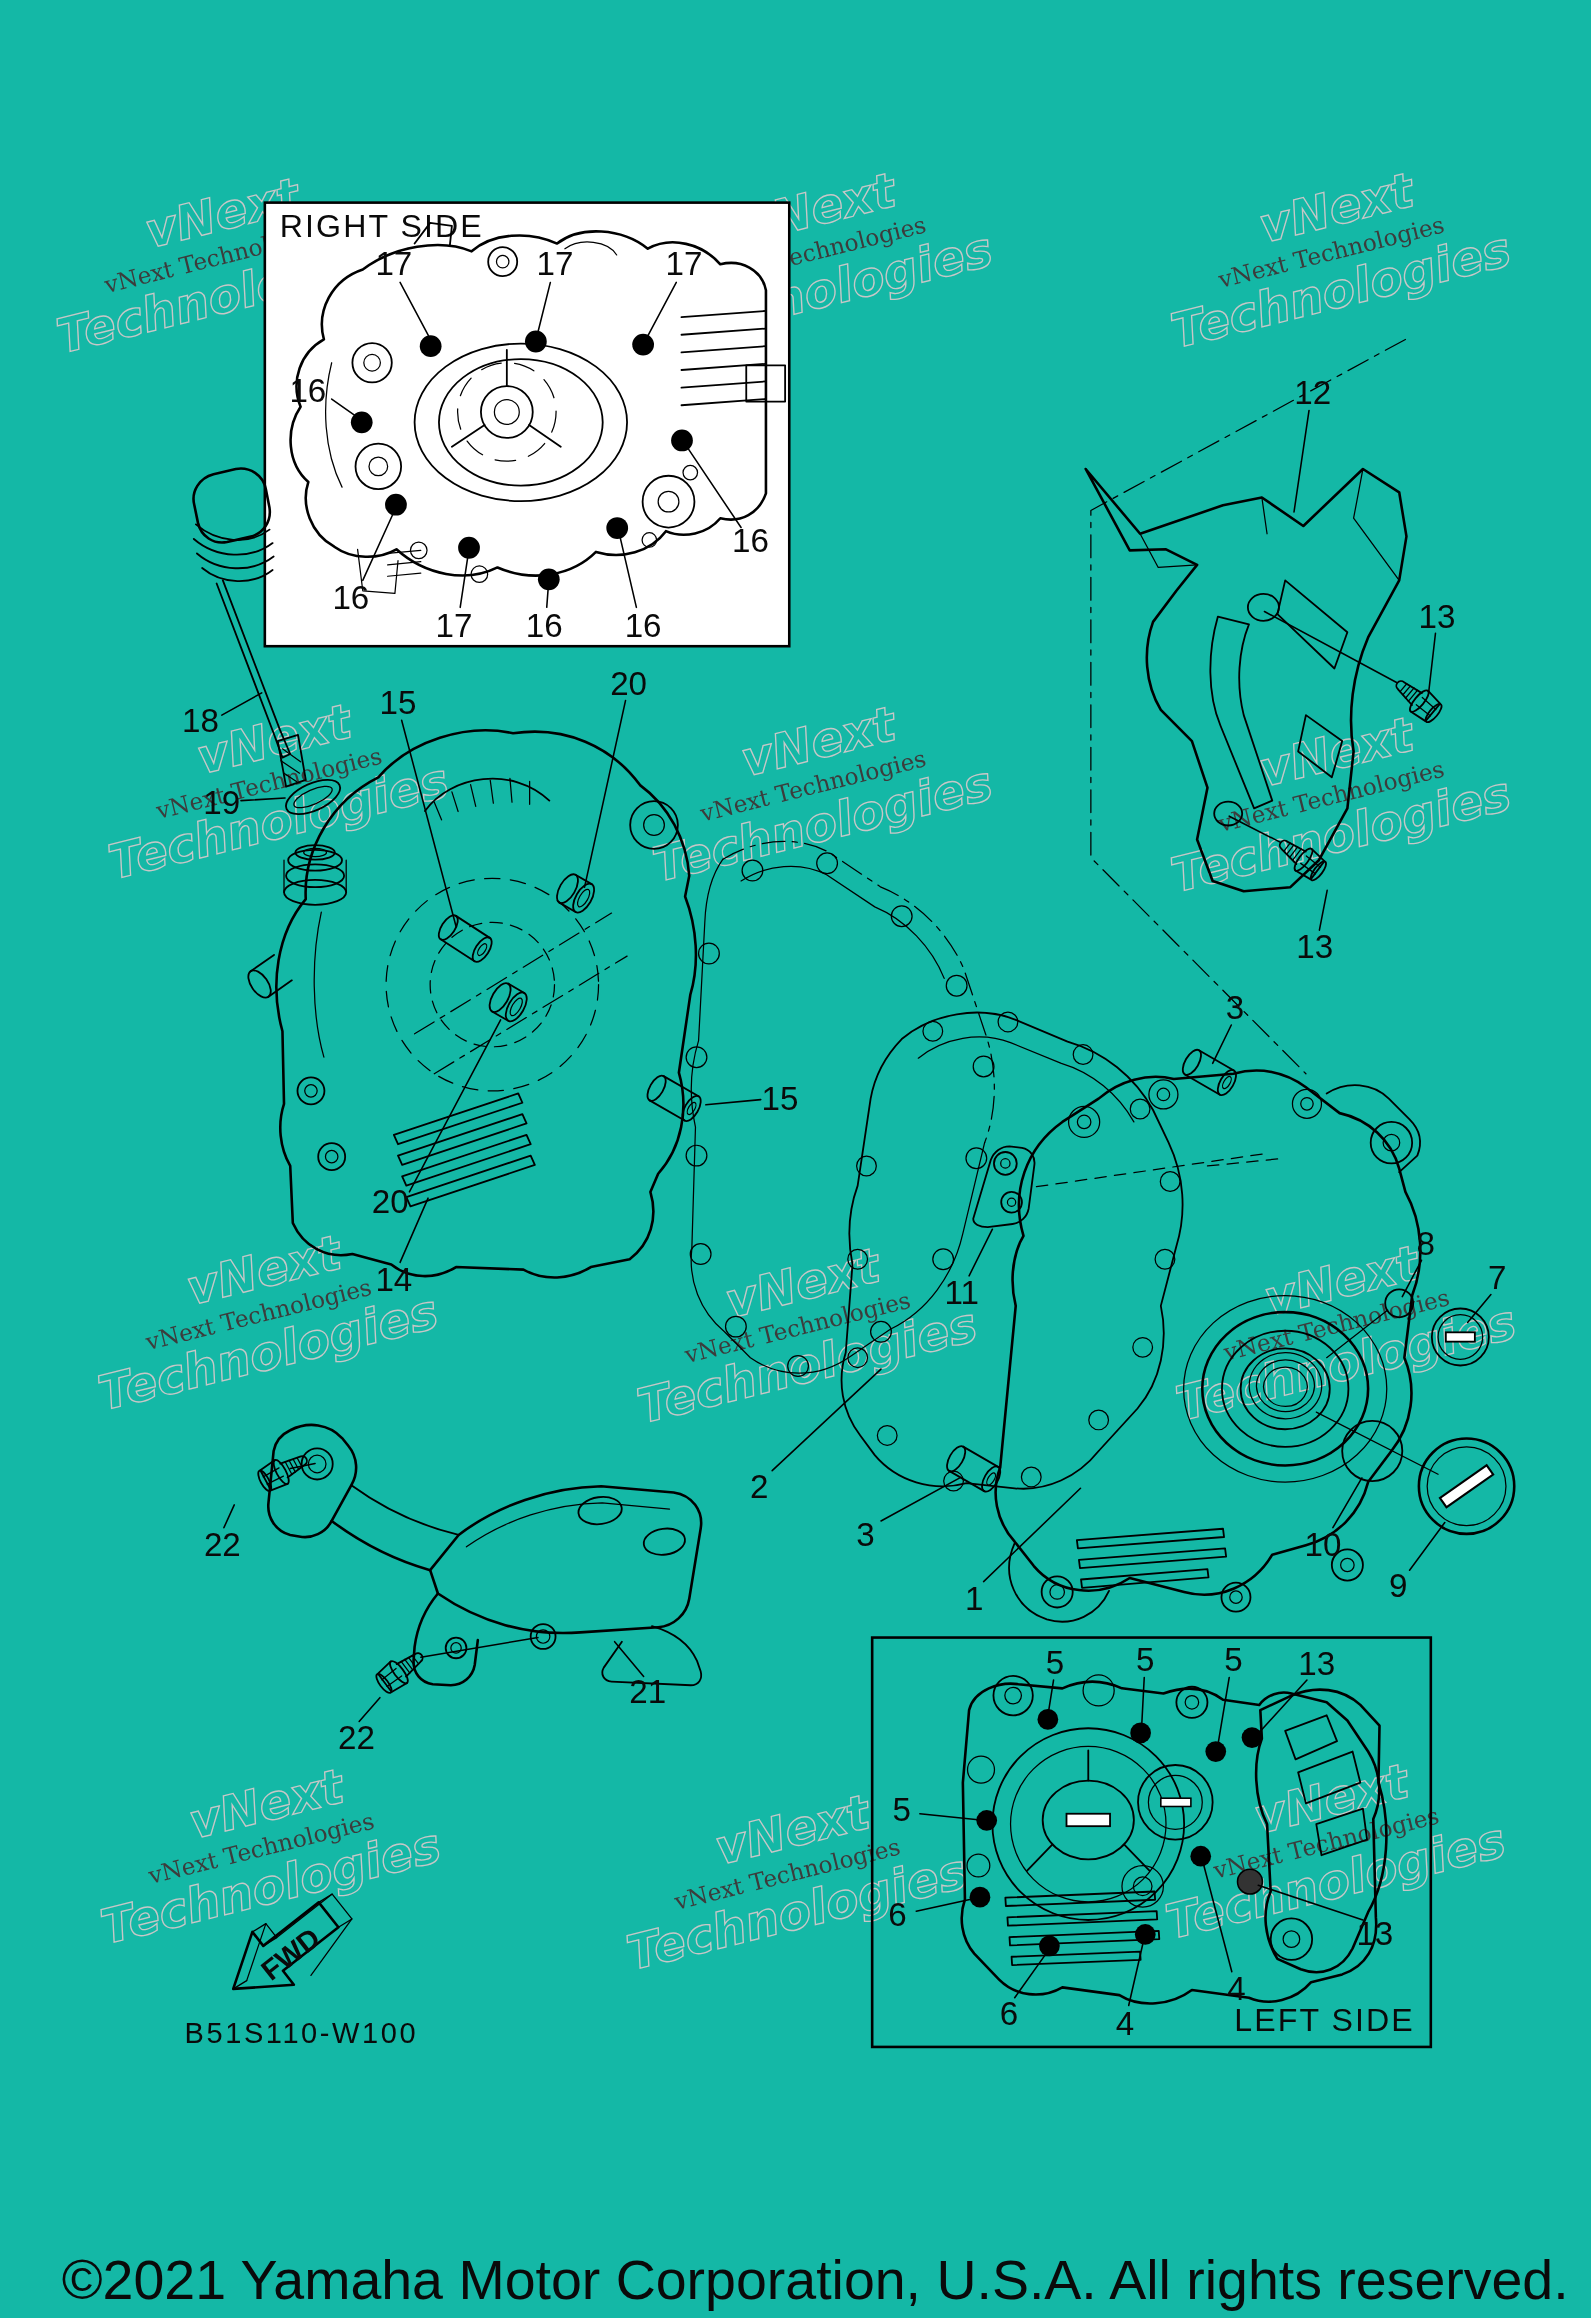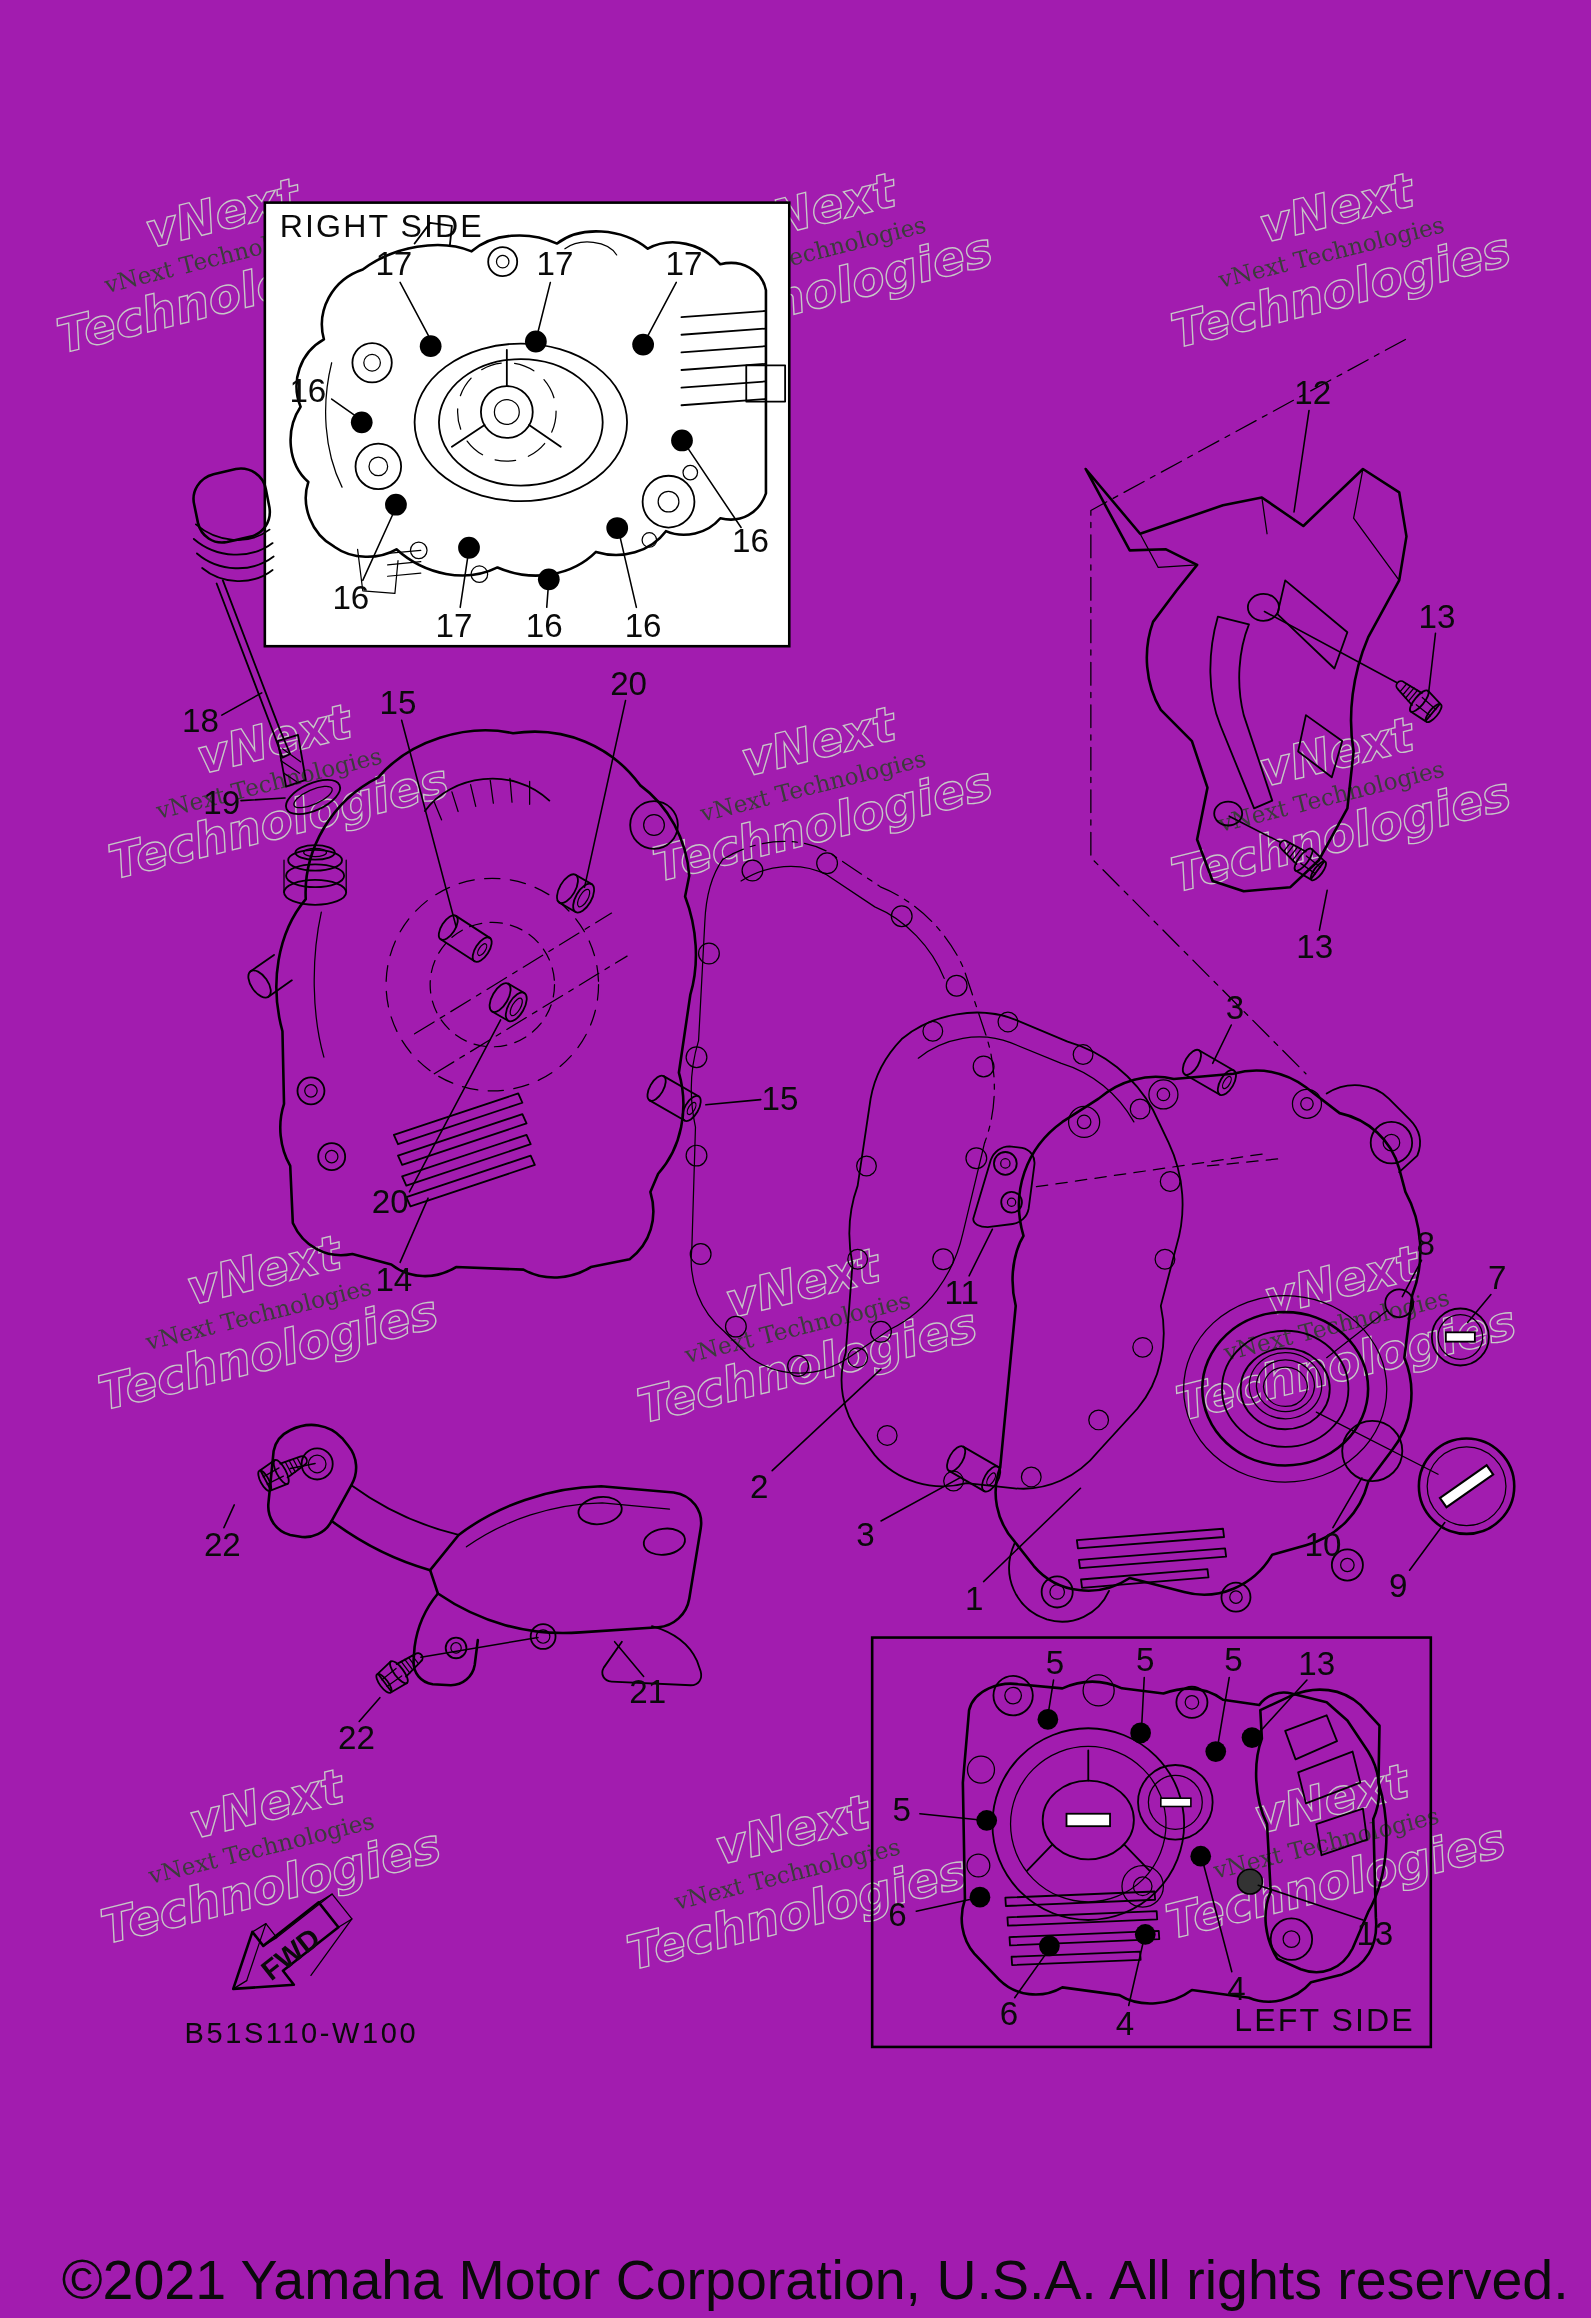--- a/index.html
+++ b/index.html
@@ -1,16 +1,16 @@
 <!DOCTYPE html>
 <html style="font-size:8.3px"><head>
 <meta charset="utf-8">
 <style>
   html,body{margin:0;padding:0;background:#fff;}
-  .page{position:relative;width:1592px;height:2319px;background:#a21caf;overflow:hidden;}
+  .page{position:relative;width:1592px;height:2319px;background:#14b8a6;overflow:hidden;}
   svg{display:block;font-family:"Liberation Sans",sans-serif;}
   .ol{fill:none;stroke:#000;stroke-width:5;stroke-linejoin:round;stroke-linecap:round;}
   .md{fill:none;stroke:#000;stroke-width:3.5;stroke-linejoin:round;stroke-linecap:round;}
   .tn{fill:none;stroke:#000;stroke-width:2.4;stroke-linejoin:round;stroke-linecap:round;}
   .lead{fill:none;stroke:#000;stroke-width:3;stroke-linecap:round;}
   .dash{stroke-dasharray:44 14 10 14;}
   .dsh2{stroke-dasharray:22 16;}
   .dot{fill:#000;stroke:none;}
   .num{font-size:64px;fill:#0a0a0a;text-anchor:middle;}
   .title{font-size:62px;letter-spacing:4px;fill:#0a0a0a;}

